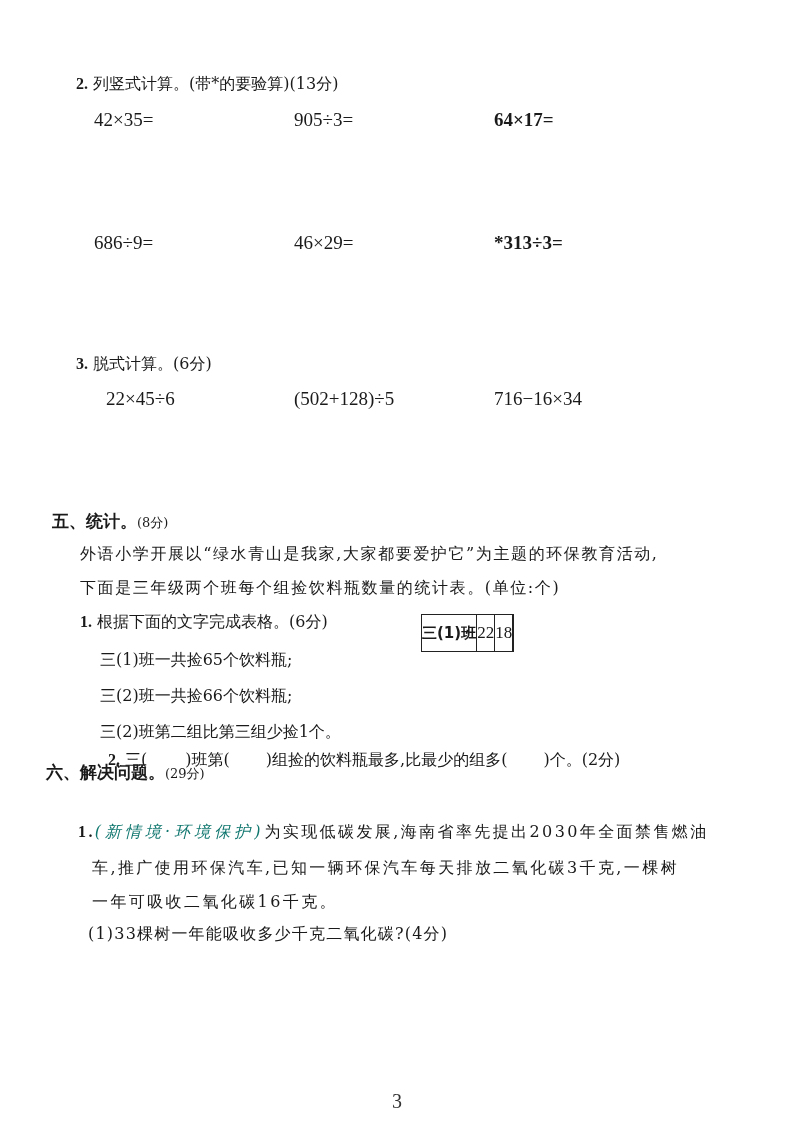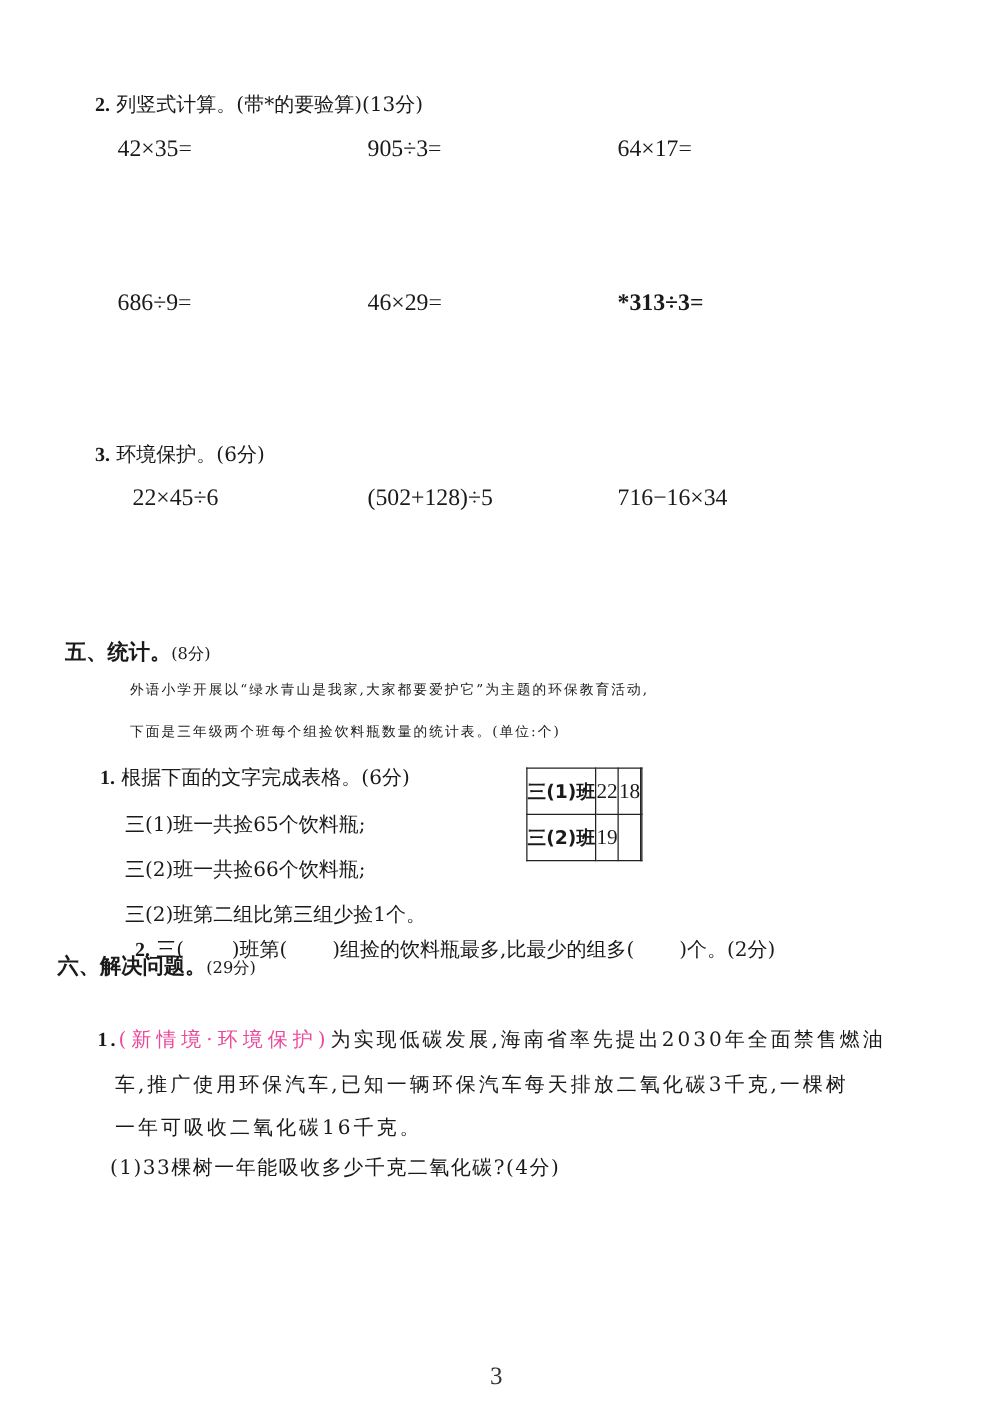--- a/index.html
+++ b/index.html
@@ -10,21 +10,21 @@
     overflow: hidden;
     color: #1a1a1a;
     font-family: "DejaVu Serif", "Liberation Serif", serif;
   }
   .abs { position: absolute; white-space: nowrap; }
   .q-title { font-size: 16px; }
   .bold-num { font-weight: bold; font-family: "Liberation Serif", serif; }
   .expr { font-family: "Liberation Serif", serif; font-size: 19px; }
   .sec-title { font-size: 17px; font-weight: bold; font-family: "DejaVu Sans", sans-serif; }
   .sec-title .pts { font-weight: normal; font-family: "DejaVu Serif", serif; font-size: 13px; }
-  .body-text { font-size: 11px; letter-spacing: 1.6px; margin-left: 24px; }
+  .body-text { font-size: 16px; letter-spacing: 1.6px; }
   .wide-text { font-size: 16px; letter-spacing: 2.4px; }
   .blank { display: inline-block; }
   table.stat {
     position: absolute; left: 421px; top: 614px;
     border-collapse: collapse;
     font-size: 16px;
   }
   table.stat td {
     border: 1.5px solid #222;
     text-align: center;
@@ -38,28 +38,28 @@
 </style>
 </head>
 <body>
 
 <div class="abs q-title" style="left:76px; top:74px;">
   <span class="bold-num">2.</span>
   <span>列竖式计算。(带*的要验算)(13分)</span>
 </div>
 <div class="abs expr" style="left:94px; top:109px;">42×35=</div>
 <div class="abs expr" style="left:294px; top:109px;">905÷3=</div>
-<div class="abs expr" style="left:494px; top:109px;">64×17=</div>
+<div class="abs expr" style="left:494px; top:109px;font-weight:bold;">64×17=</div>
 <div class="abs expr" style="left:94px; top:232px;">686÷9=</div>
 <div class="abs expr" style="left:294px; top:232px;">46×29=</div>
 <div class="abs expr" style="left:494px; top:232px;font-weight:bold;">*313÷3=</div>
 
 <div class="abs q-title" style="left:76px; top:354px;">
   <span class="bold-num">3.</span>
-  <span>环境保护。(6分)</span>
+  <span>脱式计算。(6分)</span>
 </div>
 <div class="abs expr" style="left:106px; top:388px;">22×45÷6</div>
 <div class="abs expr" style="left:294px; top:388px;">(502+128)÷5</div>
 <div class="abs expr" style="left:494px; top:388px;">716−16×34</div>
 
 <div class="abs sec-title" style="left:52px; top:510px;">
   <span>五、统计。</span><span class="pts">(8分)</span>
 </div>
 <div class="abs body-text" style="left:80px; top:544px;">外语小学开展以“绿水青山是我家,大家都要爱护它”为主题的环保教育活动,</div>
 <div class="abs body-text" style="left:80px; top:578px;">下面是三年级两个班每个组捡饮料瓶数量的统计表。(单位:个)</div>
@@ -73,38 +73,32 @@
 <div class="abs q-title" style="left:100px; top:722px;">三(2)班第二组比第三组少捡1个。</div>
 
 <table class="stat">
   <tbody>
   <tr>
     <td class="rowhead">三(1)班</td>
     <td class="num">22</td>
     <td class="num">18</td>
     <td class="num"></td>
   </tr>
-  <tr>
-    <td class="rowhead">三(2)班</td>
-    <td class="num">19</td>
-    <td class="num"></td>
-    <td class="num"></td>
-  </tr>
 </tbody>
   </table>
 
 <div class="abs q-title" style="left:80px; top:750px;margin-left:28px;">
   <span class="bold-num">2.</span>
   <span>三(</span><span class="blank" style="width:38px;"></span><span>)班第(</span><span class="blank" style="width:36px;"></span><span>)组捡的饮料瓶最多,比最少的组多(</span><span class="blank" style="width:36px;"></span><span>)个。(2分)</span>
 </div>
 
 <div class="abs sec-title" style="left:46px; top:761px;">
   <span>六、解决问题。</span><span class="pts">(29分)</span>
 </div>
 
 <div class="abs wide-text" style="left:78px; top:822px;">
-  <span class="bold-num">1.</span><span style="letter-spacing:4px; color:#ec4899;">(新情境·环境保护)</span><span>为实现低碳发展,海南省率先提出2030年全面禁售燃油</span>
+  <span class="bold-num">1.</span><span style="letter-spacing:4px; color:#0f766e;font-style:italic;">(新情境·环境保护)</span><span>为实现低碳发展,海南省率先提出2030年全面禁售燃油</span>
 </div>
 <div class="abs wide-text" style="left:92px; top:858px;">车,推广使用环保汽车,已知一辆环保汽车每天排放二氧化碳3千克,一棵树</div>
 <div class="abs wide-text" style="left:92px; top:892px;">一年可吸收二氧化碳16千克。</div>
 <div class="abs q-title" style="left:88px; top:924px; letter-spacing:1.2px;">(1)33棵树一年能吸收多少千克二氧化碳?(4分)</div>
 
 <div class="abs page-num" style="left:392px; top:1090px;">3</div>
 
 </body></html>

